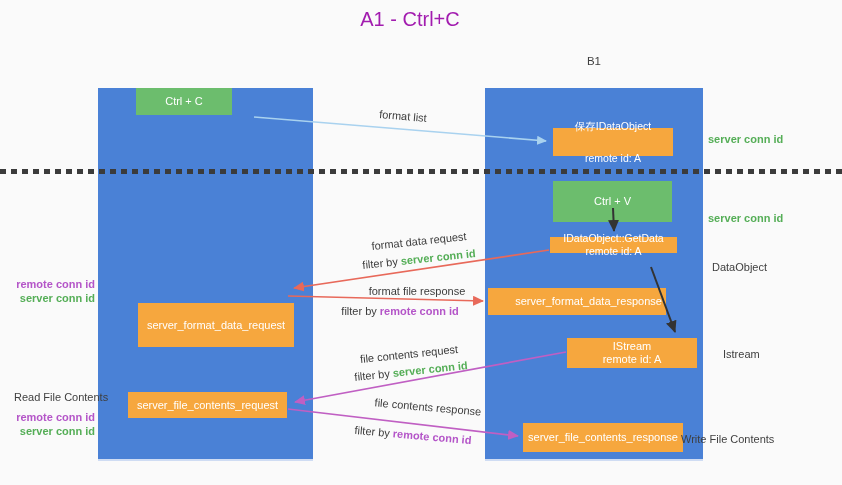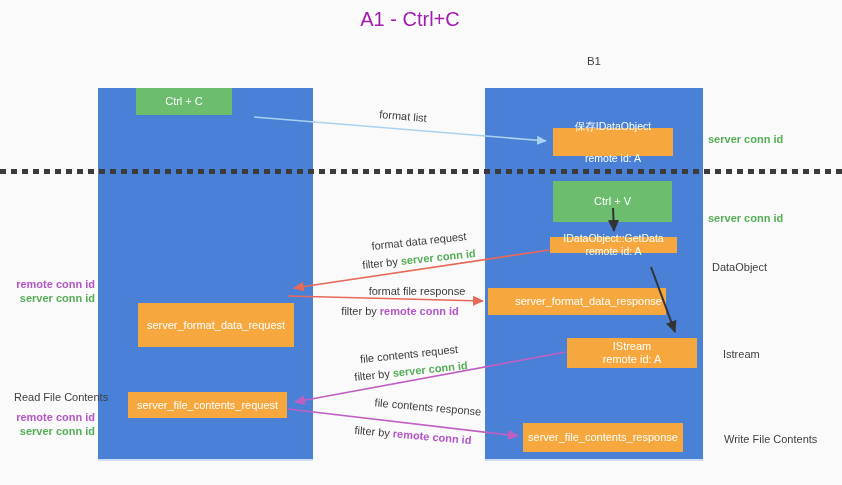--- a/index.html
+++ b/index.html
@@ -82,21 +82,21 @@
   </div>
 
   <div class="abs node orange" style="left:128px;top:392px;width:159px;height:26px;">
     <div>server_file_contents_request</div>
   </div>
 
   <div class="abs lbl green-t" style="left:708px;top:132px;">server conn id</div>
   <div class="abs lbl green-t" style="left:708px;top:211px;">server conn id</div>
   <div class="abs lbl" style="left:712px;top:260px;">DataObject</div>
   <div class="abs lbl" style="left:723px;top:347px;">Istream</div>
-  <div class="abs lbl" style="left:724px;top:432px;">Write File Contents</div>
+  <div class="abs lbl" style="left:681px;top:432px;">Write File Contents</div>
 
   <div class="abs right-align" style="left:0;top:277px;width:95px;">
     <div class="lbl purple-t">remote conn id</div>
     <div class="lbl green-t">server conn id</div>
   </div>
   <div class="abs lbl right-align" style="left:0;top:390px;width:92px;margin-left:14px;">Read File Contents</div>
   <div class="abs right-align" style="left:0;top:410px;width:95px;">
     <div class="lbl purple-t">remote conn id</div>
     <div class="lbl green-t">server conn id</div>
   </div>

